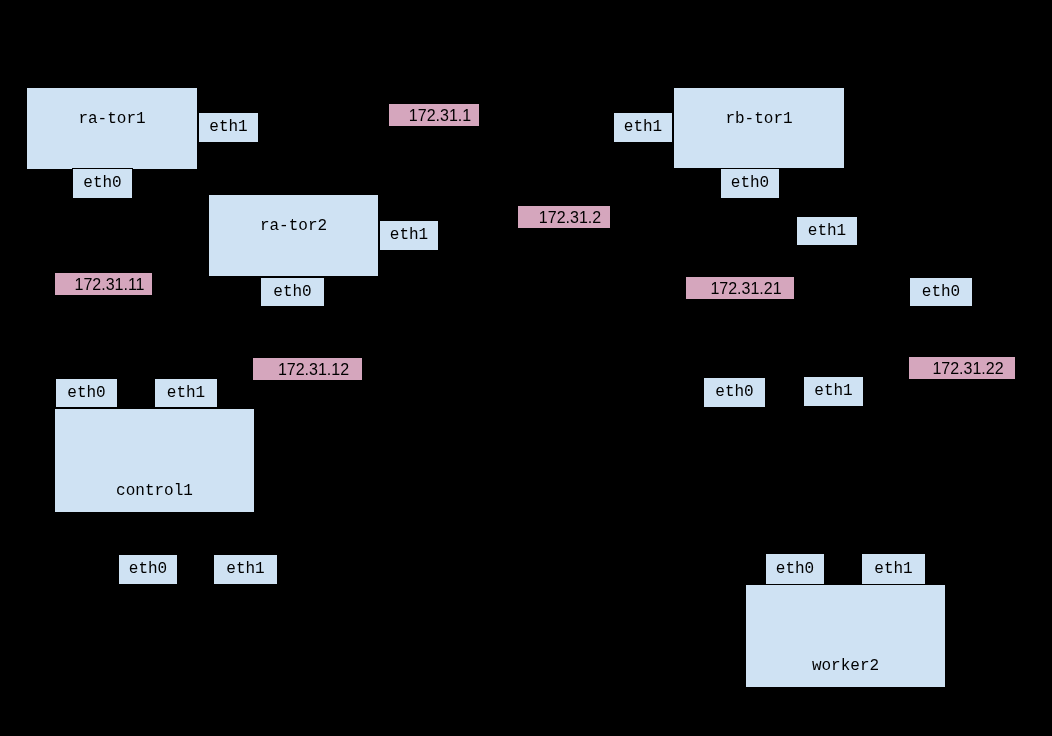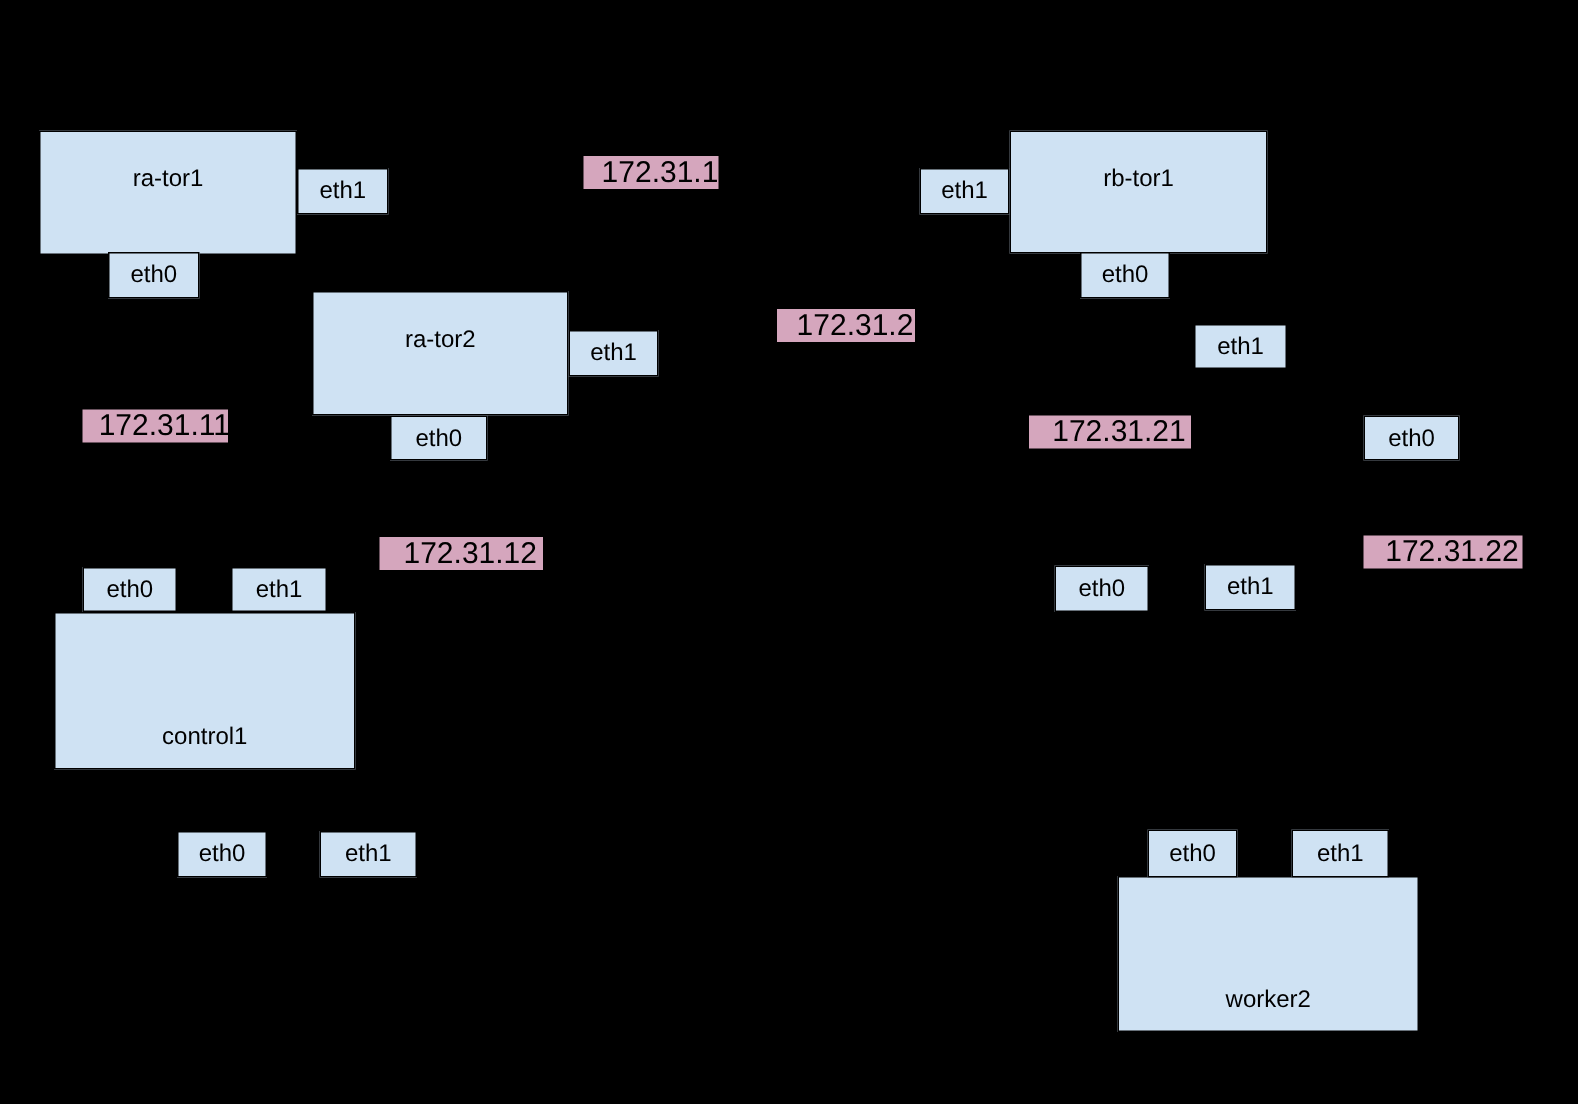--- a/index.html
+++ b/index.html
@@ -21,30 +21,31 @@
   .box{
     position:absolute;
     background:var(--node-fill);
     border:1px solid var(--node-border);
     box-sizing:border-box;
     font-size:16px;
     line-height:19px;
     display:flex;
     justify-content:center;
     color:var(--text);
+    font-family:Liberation Mono, monospace;
   }
   .tor{align-items:flex-start;padding-top:22px;}
   .host{align-items:flex-end;padding-bottom:11px;}
   .port{align-items:center;z-index:2;}
   .node{z-index:1;}
   .ip{
     position:absolute;
     background:var(--ip-fill);
     color:var(--text);
-    font-size:20px;
+    font-size:16px;
     line-height:19px;
     display:flex;
     align-items:center;
     justify-content:center;
     box-sizing:border-box;
     z-index:3;
     padding-left:12px;
   }
 </style>
 </head>
@@ -60,21 +61,21 @@
   <div class="box port" style="left:379px;top:220px;width:60px;height:31px">eth1</div>
   <div class="box port" style="left:260px;top:277px;width:65px;height:30px">eth0</div>
 
   <div class="box node tor" style="left:673px;top:87px;width:172px;height:82px">rb-tor1</div>
   <div class="box port" style="left:613px;top:112px;width:60px;height:31px">eth1</div>
   <div class="box port" style="left:720px;top:168px;width:60px;height:31px">eth0</div>
 
   <div class="box port" style="left:796px;top:216px;width:62px;height:30px">eth1</div>
   <div class="box port" style="left:909px;top:277px;width:64px;height:30px">eth0</div>
 
-  <div class="box node host" style="left:36px;top:408px;width:201px;height:105px">control1</div>
+  <div class="box node host" style="left:54px;top:408px;width:201px;height:105px">control1</div>
   <div class="box port" style="left:55px;top:378px;width:63px;height:30px">eth0</div>
   <div class="box port" style="left:154px;top:378px;width:64px;height:30px">eth1</div>
 
   <div class="box port" style="left:703px;top:377px;width:63px;height:31px">eth0</div>
   <div class="box port" style="left:803px;top:376px;width:61px;height:31px">eth1</div>
 
   <div class="box port" style="left:118px;top:554px;width:60px;height:31px">eth0</div>
   <div class="box port" style="left:213px;top:554px;width:65px;height:31px">eth1</div>
 
   <div class="box node host" style="left:745px;top:584px;width:201px;height:104px">worker2</div>

